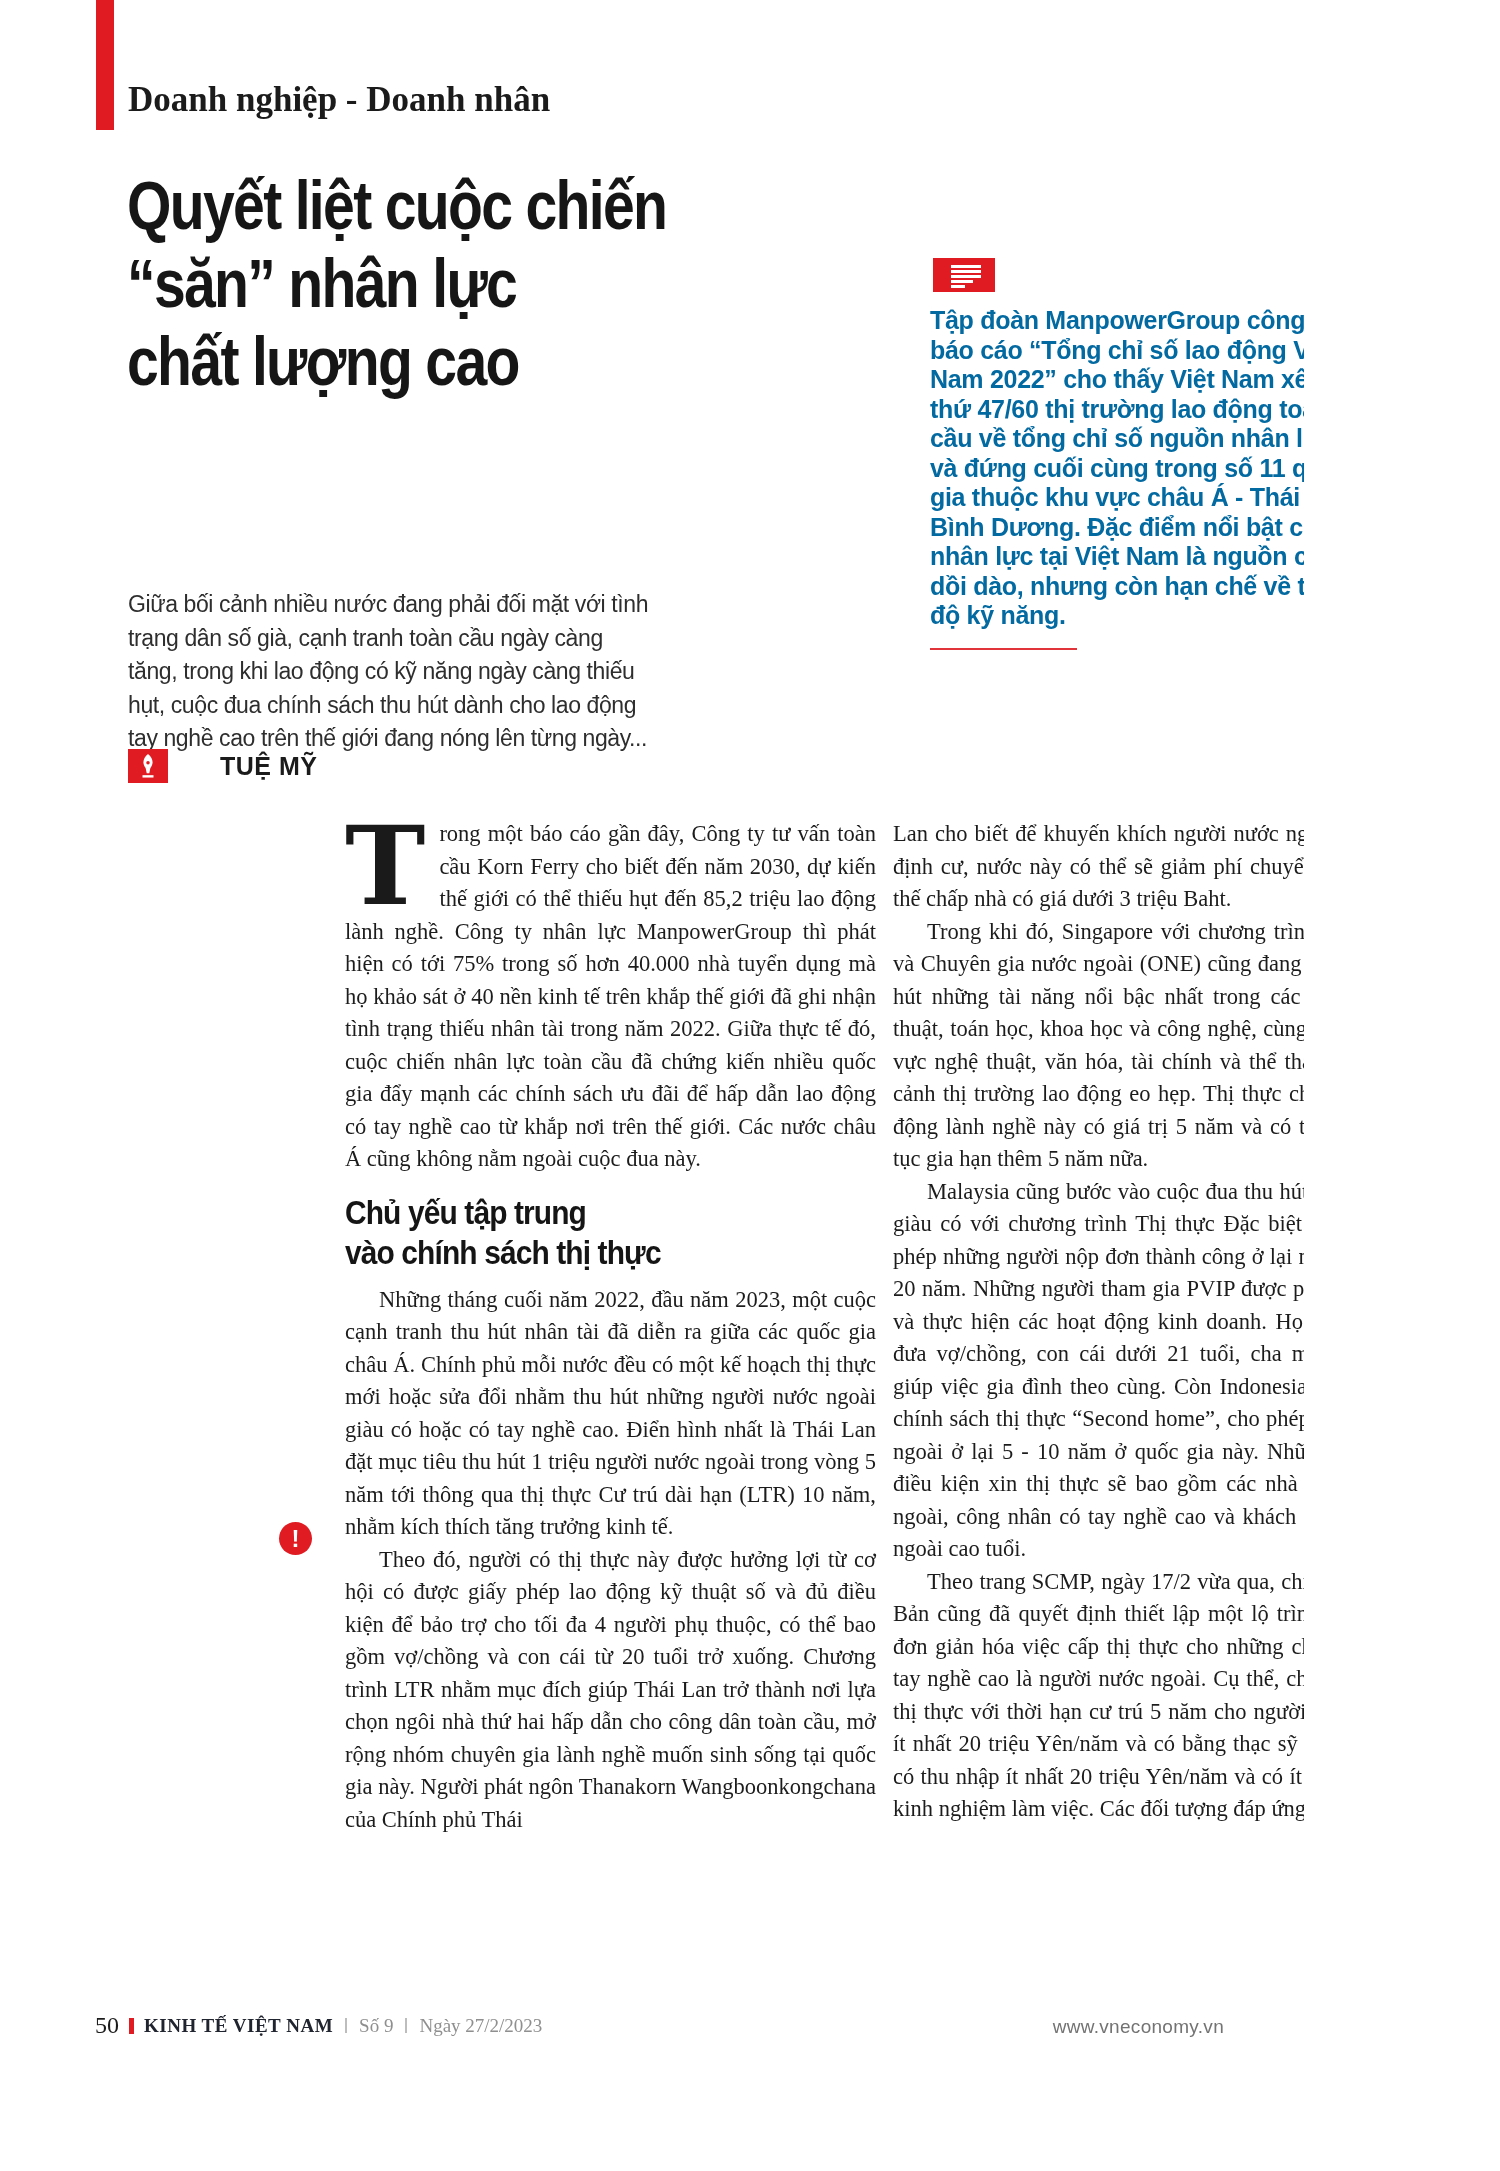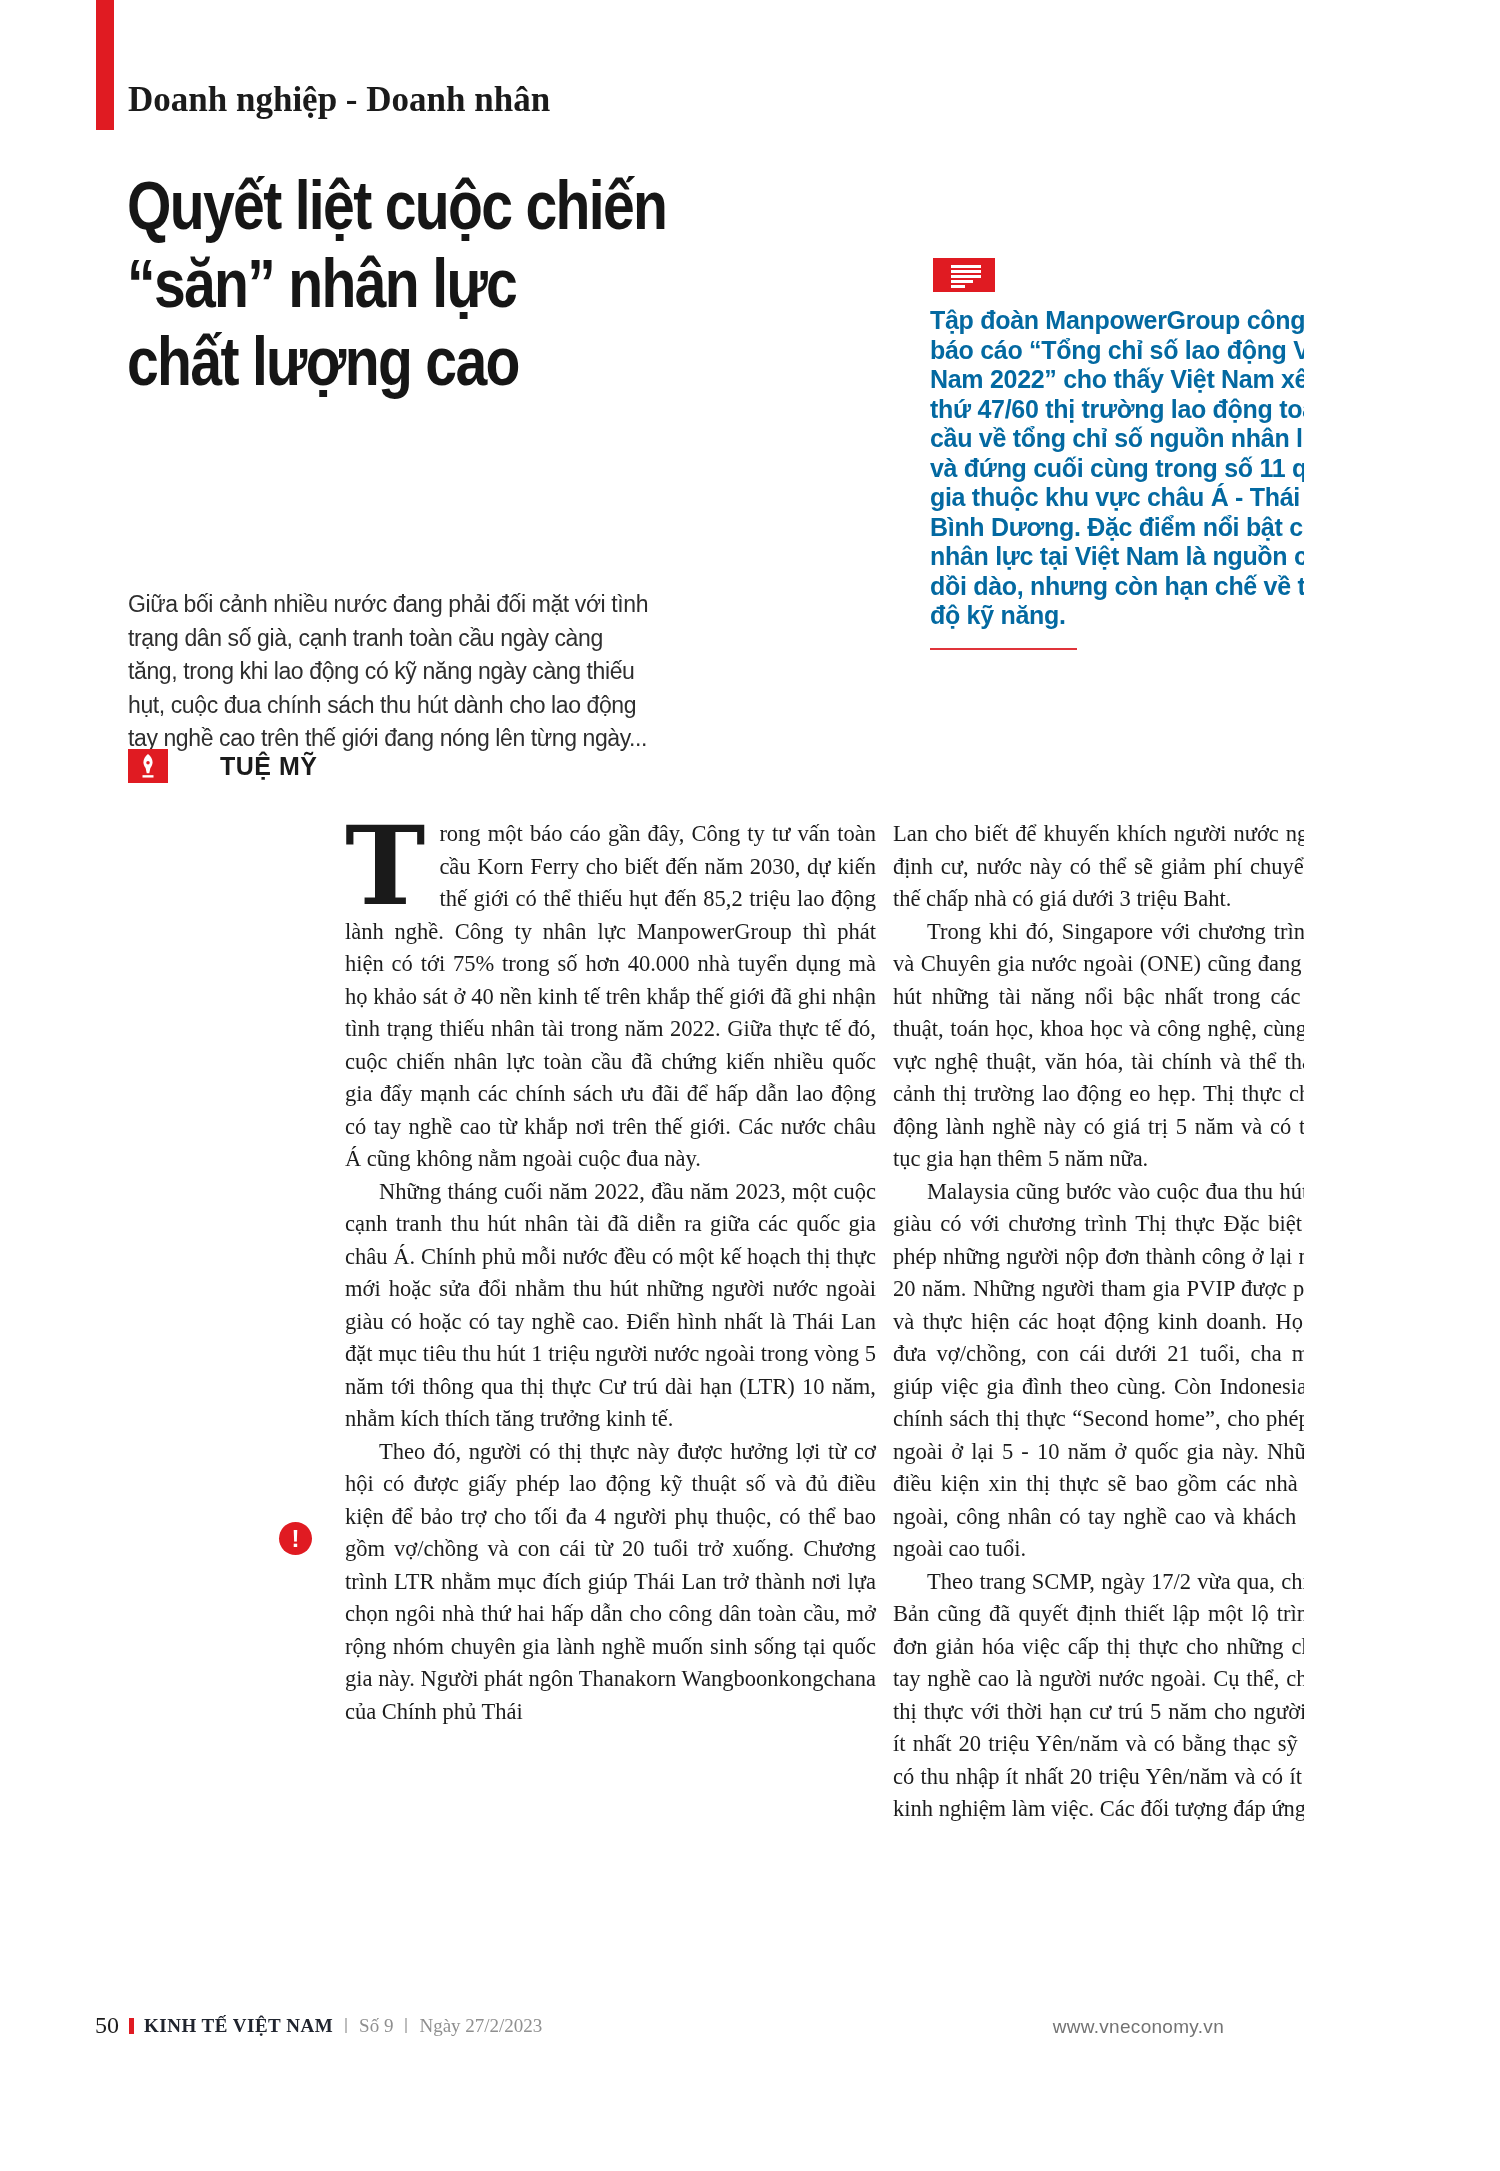--- a/index.html
+++ b/index.html
@@ -110,20 +110,24 @@
         <path fill="#ffffff" d="M12 1c3 2.6 5 5.6 5 9 0 2.4-1 4.6-2.4 6.1L13.4 22h-2.8l-1.2-5.9C8 14.6 7 12.4 7 10c0-3.4 2-6.4 5-9z"></path>
         <circle cx="12" cy="10.5" r="1.9" fill="#e01b22"></circle>
         <rect x="6" y="24" width="12" height="2.6" fill="#ffffff"></rect>
       </svg>
     </span>
     <span class="author-name">TUỆ MỸ</span>
   </div>
 
   <div class="col col-1">
     <p><span class="dropcap">T</span><span>rong một báo cáo gần đây, Công ty tư vấn toàn cầu Korn Ferry cho biết đến năm 2030, dự kiến thế giới có thể thiếu hụt đến 85,2 triệu lao động lành nghề. Công ty nhân lực ManpowerGroup thì phát hiện có tới 75% trong số hơn 40.000 nhà tuyển dụng mà họ khảo sát ở 40 nền kinh tế trên khắp thế giới đã ghi nhận tình trạng thiếu nhân tài trong năm 2022. Giữa thực tế đó, cuộc chiến nhân lực toàn cầu đã chứng kiến nhiều quốc gia đẩy mạnh các chính sách ưu đãi để hấp dẫn lao động có tay nghề cao từ khắp nơi trên thế giới. Các nước châu Á cũng không nằm ngoài cuộc đua này.</span></p>
+    <div class="subhead">
+      <div class="sh-line">Chủ yếu tập trung</div>
+      <div class="sh-line">vào chính sách thị thực</div>
+    </div>
     <p class="indent">Những tháng cuối năm 2022, đầu năm 2023, một cuộc cạnh tranh thu hút nhân tài đã diễn ra giữa các quốc gia châu Á. Chính phủ mỗi nước đều có một kế hoạch thị thực mới hoặc sửa đổi nhằm thu hút những người nước ngoài giàu có hoặc có tay nghề cao. Điển hình nhất là Thái Lan đặt mục tiêu thu hút 1 triệu người nước ngoài trong vòng 5 năm tới thông qua thị thực Cư trú dài hạn (LTR) 10 năm, nhằm kích thích tăng trưởng kinh tế.</p>
     <p class="indent">Theo đó, người có thị thực này được hưởng lợi từ cơ hội có được giấy phép lao động kỹ thuật số và đủ điều kiện để bảo trợ cho tối đa 4 người phụ thuộc, có thể bao gồm vợ/chồng và con cái từ 20 tuổi trở xuống. Chương trình LTR nhằm mục đích giúp Thái Lan trở thành nơi lựa chọn ngôi nhà thứ hai hấp dẫn cho công dân toàn cầu, mở rộng nhóm chuyên gia lành nghề muốn sinh sống tại quốc gia này. Người phát ngôn Thanakorn Wangboonkongchana của Chính phủ Thái</p>
   </div>
 
   <div class="col col-2">
     <p>Lan cho biết để khuyến khích người nước ngoài mua nhà định cư, nước này có thể sẽ giảm phí chuyển nhượng và thế chấp nhà có giá dưới 3 triệu Baht.</p>
     <p class="indent">Trong khi đó, Singapore với chương trình Mạng lưới và Chuyên gia nước ngoài (ONE) cũng đang tìm cách thu hút những tài năng nổi bậc nhất trong các lĩnh vực kỹ thuật, toán học, khoa học và công nghệ, cùng với các lĩnh vực nghệ thuật, văn hóa, tài chính và thể thao, trong bối cảnh thị trường lao động eo hẹp. Thị thực cho những lao động lành nghề này có giá trị 5 năm và có thể được tiếp tục gia hạn thêm 5 năm nữa.</p>
     <p class="indent">Malaysia cũng bước vào cuộc đua thu hút các cá nhân giàu có với chương trình Thị thực Đặc biệt (PVIP), cho phép những người nộp đơn thành công ở lại nước này đến 20 năm. Những người tham gia PVIP được phép làm việc và thực hiện các hoạt động kinh doanh. Họ cũng có thể đưa vợ/chồng, con cái dưới 21 tuổi, cha mẹ vợ, người giúp việc gia đình theo cùng. Còn Indonesia thì công bố chính sách thị thực “Second home”, cho phép người nước ngoài ở lại 5 - 10 năm ở quốc gia này. Những người đủ điều kiện xin thị thực sẽ bao gồm các nhà đầu tư nước ngoài, công nhân có tay nghề cao và khách du lịch nước ngoài cao tuổi.</p>
     <p class="indent">Theo trang SCMP, ngày 17/2 vừa qua, chính phủ Nhật Bản cũng đã quyết định thiết lập một lộ trình mới nhằm đơn giản hóa việc cấp thị thực cho những chuyên gia có tay nghề cao là người nước ngoài. Cụ thể, chính sách cấp thị thực với thời hạn cư trú 5 năm cho người có thu nhập ít nhất 20 triệu Yên/năm và có bằng thạc sỹ trở lên; hoặc có thu nhập ít nhất 20 triệu Yên/năm và có ít nhất 10 năm kinh nghiệm làm việc. Các đối tượng đáp ứng</p>
   </div>

